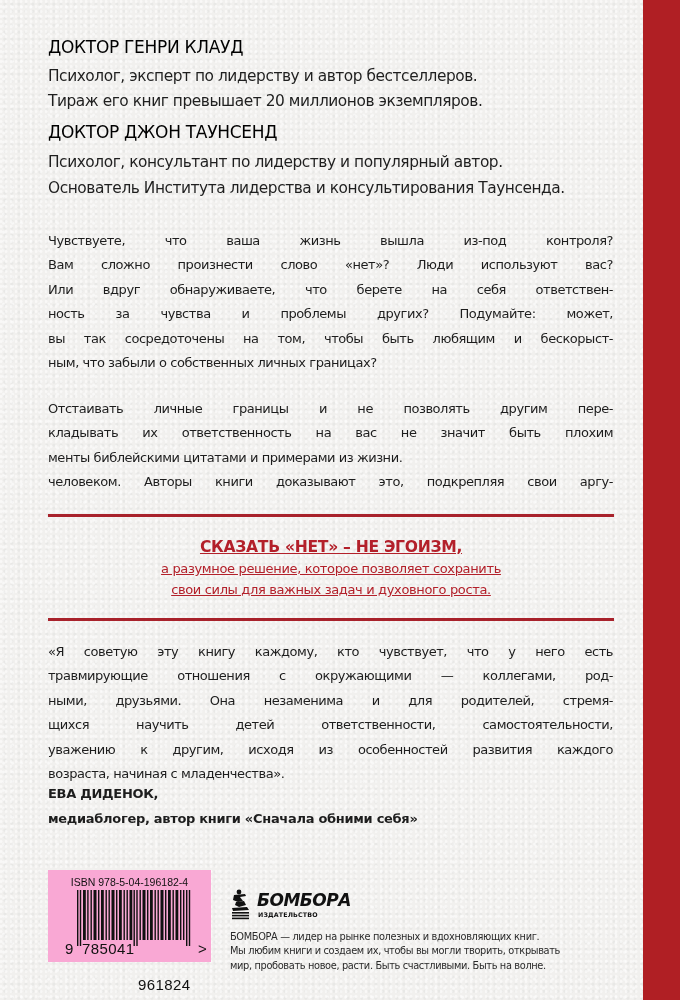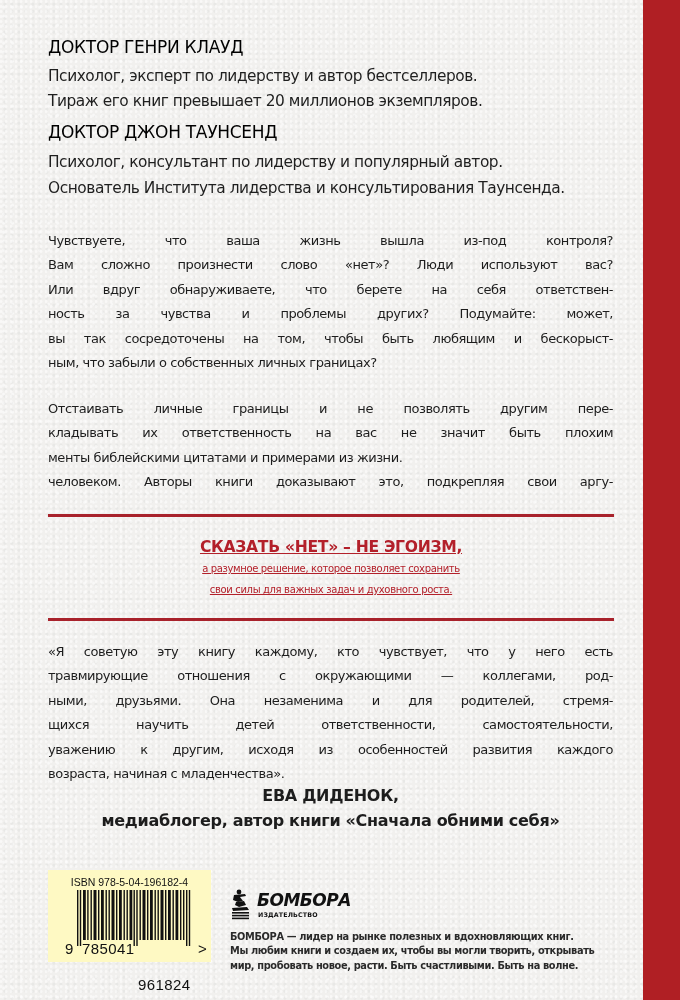--- a/index.html
+++ b/index.html
@@ -24,37 +24,37 @@
   .bio-line { position: absolute; left: 0; font-size: 15.4px; letter-spacing: -0.45px; white-space: nowrap; color: #1f1f1f; }
   .para { position: absolute; left: 0; width: 565px; }
   .para .ln {
     display: block; height: 24.4px; line-height: 24.4px; font-size: 13px;
     text-align: justify; text-align-last: justify; letter-spacing: -0.45px; white-space: nowrap;
   }
   .para .ln.last { text-align-last: left; }
   .divider { position: absolute; left: 48px; width: 566px; height: 3px; background: #a8222b; }
   .callout { position: absolute; left: 48px; width: 566px; text-align: center; color: #b3202a; text-decoration: underline; }
   .callout .head { font-weight: bold; font-size: 15.6px; letter-spacing: -0.3px; height: 22px; line-height: 22px; }
-  .callout .sub { font-size: 10px; letter-spacing: -0.35px; height: 21px; line-height: 21px; }
-  .attrib { position: absolute; left: 0; width: 565px; text-align: center; font-weight: bold; font-size: 16px; letter-spacing: -0.3px; white-space: nowrap; }
-  .barcode-box { position: absolute; left: 48px; top: 870px; width: 163px; height: 92px; background: #fef9c3; }
+  .callout .sub { font-size: 13px; letter-spacing: -0.35px; height: 21px; line-height: 21px; }
+  .attrib { position: absolute; left: 0; width: 565px; text-align: left; font-weight: bold; font-size: 13px; letter-spacing: -0.3px; white-space: nowrap; }
+  .barcode-box { position: absolute; left: 48px; top: 870px; width: 163px; height: 92px; background: #f9a8d4; }
   .isbn-text { position: absolute; left: 0; width: 163px; top: 6px; text-align: center; font-family: "Liberation Sans", sans-serif; font-size: 10.5px; color: #111; }
   .bars { position: absolute; left: 29px; top: 20px; width: 116px; height: 56px; }
   .bars svg { width: 116px; height: 56px; display: block; }
   .barcode-digits { position: absolute; left: 0; width: 163px; top: 70px; font-family: "Liberation Sans", sans-serif; font-size: 15px; color: #111; white-space: nowrap; }
   .barcode-digits .lead { position: absolute; left: 17px; top: 0; }
   .barcode-digits .g1 { position: absolute; left: 34px; top: 0; letter-spacing: 0.4px; }
   .barcode-digits .g2 { position: absolute; left: 90px; top: 0; letter-spacing: 0.4px; margin-top: 36px; }
   .barcode-digits .arrow { position: absolute; left: 150px; top: 0; }
   .logo { position: absolute; left: 230px; top: 889px; width: 130px; height: 34px; }
   .logo-mark { position: absolute; left: 0; top: 0; width: 22px; height: 32px; }
   .logo-word { position: absolute; left: 27px; top: 1px; font-weight: bold; font-size: 17px; letter-spacing: -0.5px; color: #111; font-style: italic; }
   .logo-sub { position: absolute; left: 28px; top: 22px; font-weight: bold; font-size: 6.3px; letter-spacing: 0.15px; color: #111; }
   .publisher-blurb { position: absolute; left: 230px; top: 930px; width: 410px; }
-  .publisher-blurb .pl { display: block; font-size: 9.8px; line-height: 14.4px; letter-spacing: -0.35px; color: #2a2a2a; white-space: nowrap; font-weight: bold; }
+  .publisher-blurb .pl { display: block; font-size: 9.8px; line-height: 14.4px; letter-spacing: -0.35px; color: #2a2a2a; white-space: nowrap; }
 </style>
 </head>
 <body>
 
 <div class="red-strip"></div>
 
 <div class="content">
 
   <div class="author-name" style="top:37px">ДОКТОР ГЕНРИ КЛАУД</div>
   <div class="bio-line" style="top:67px">Психолог, эксперт по лидерству и автор бестселлеров.</div>

